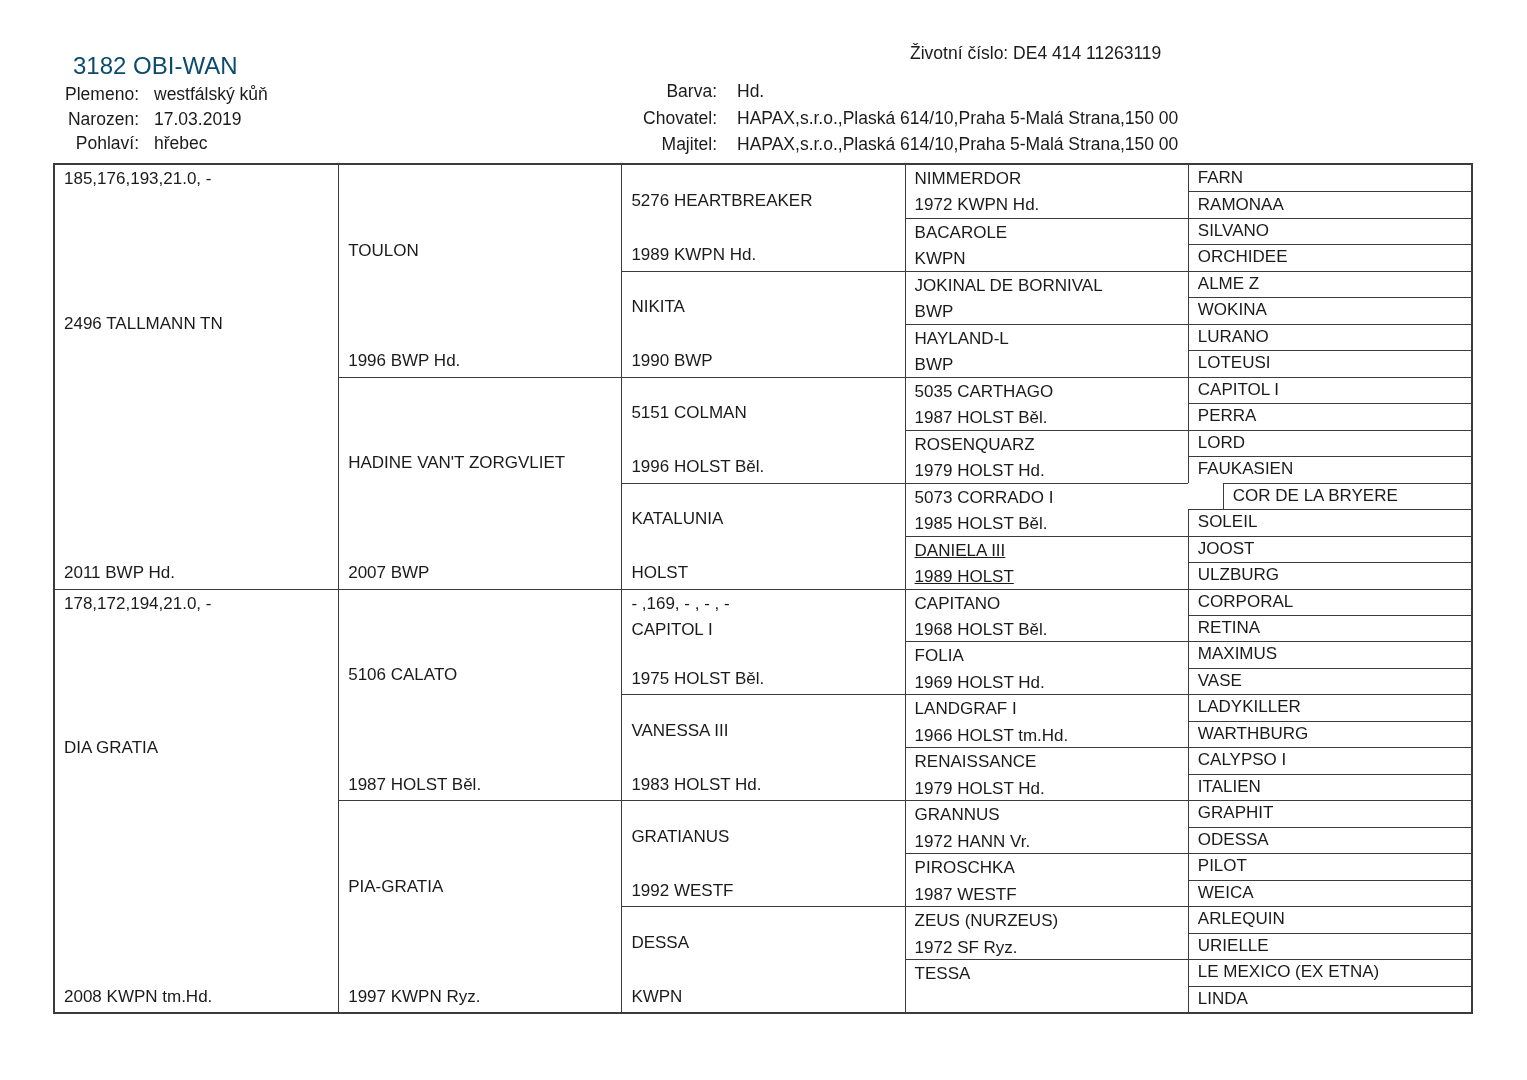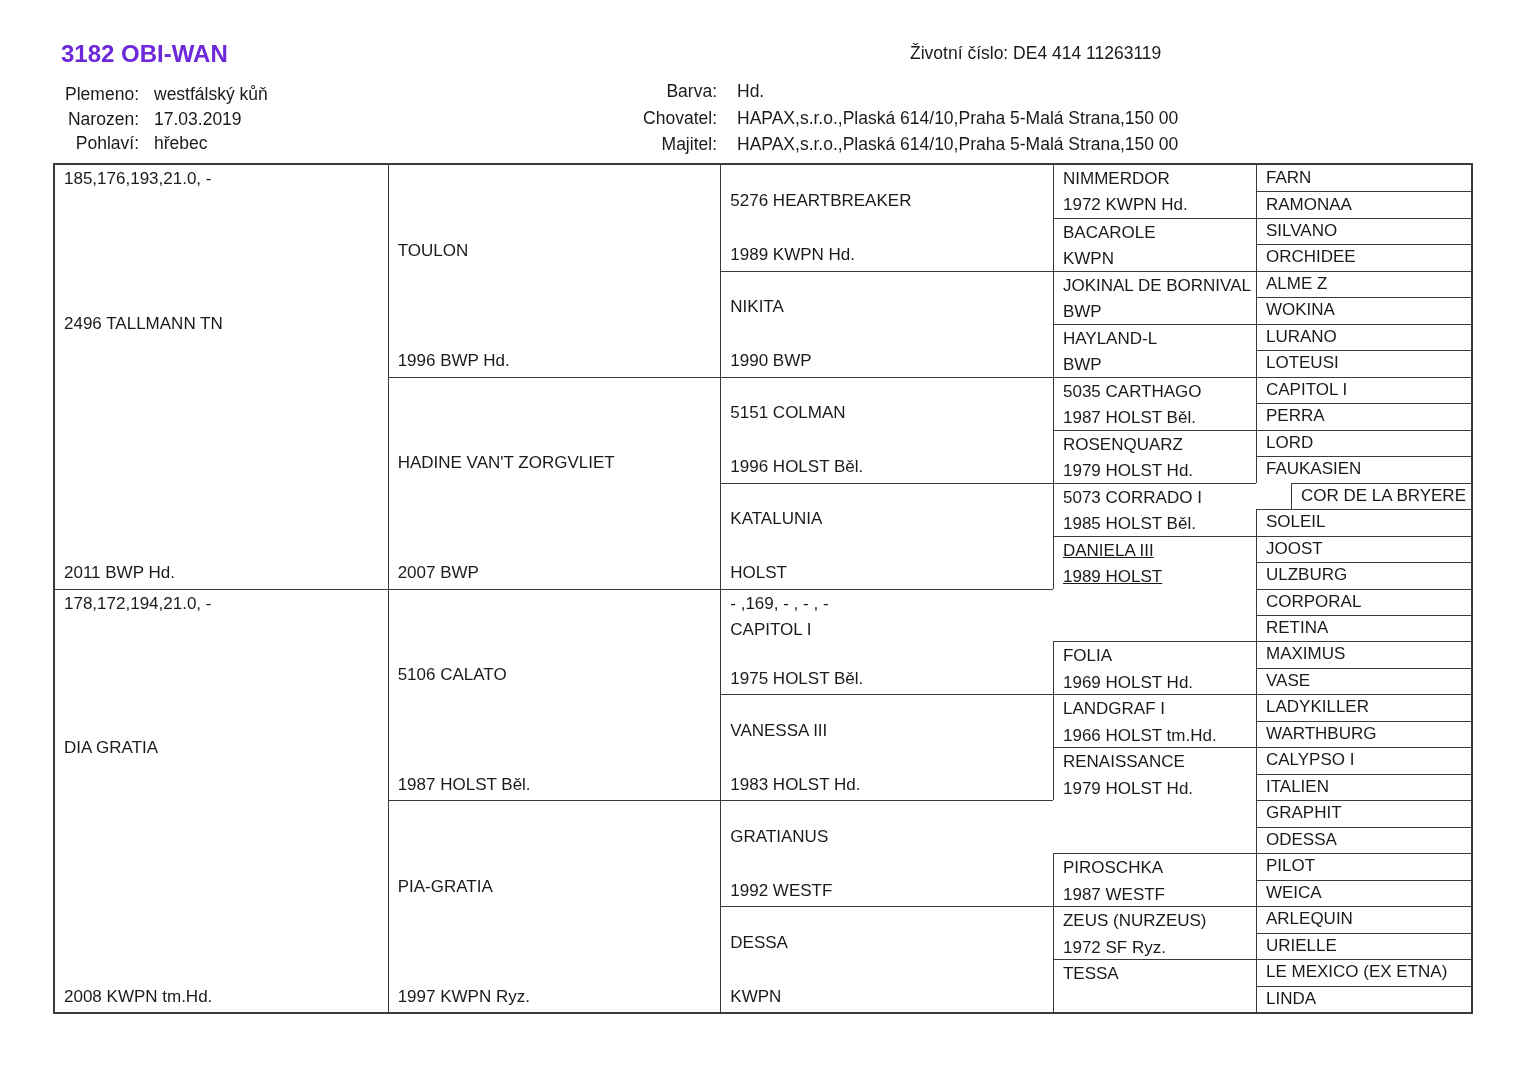--- a/index.html
+++ b/index.html
@@ -2,35 +2,35 @@
 <html><head>
 <meta charset="utf-8">
 <style>
   html,body{margin:0;padding:0;background:#ffffff;}
   body{width:1527px;height:1080px;overflow:hidden;
        font-family:"Liberation Sans",sans-serif;color:#1b1b1b;
        -webkit-font-smoothing:antialiased;}
   .page{position:relative;width:1527px;height:1080px;background:#ffffff;}
 
   
-  .title{position:absolute;left:61px;top:40px;margin:0;
-         font-size:24px;font-weight:700;color:#6d28d9;}
+  .title{position:absolute;left:61px;top:40px;margin:12px;
+         font-size:24px;font-weight:400;color:#0c4a6e;}
   .fields{display:grid;font-size:17.5px;line-height:21.5px;}
   .fields .lbl{text-align:right;white-space:nowrap;}
   .fields .val{white-space:nowrap;}
   .left-fields{position:absolute;left:55px;top:84px;
                grid-template-columns:84px auto;column-gap:15px;row-gap:3px;}
   .right-fields{position:absolute;left:600px;top:81px;
                 grid-template-columns:117px auto;column-gap:20px;row-gap:5px;}
   .life-number{position:absolute;left:910px;top:43px;font-size:17.5px;white-space:nowrap;}
 
   
   .pedigree{position:absolute;left:53px;top:163px;width:1420px;height:851px;
             box-sizing:border-box;border:2px solid #3b3b3b;
-            display:grid;grid-template-columns:repeat(3,1fr);
+            display:grid;grid-template-columns:repeat(5,1fr);
             grid-template-rows:repeat(32,1fr);
             font-size:17px;background:#fff;}
   .pcell{box-sizing:border-box;min-width:0;min-height:0;overflow:hidden;
          border-left:1px solid #3b3b3b;border-top:1px solid #3b3b3b;
          padding:1px 5px 2px 9px;}
   .pcell.c1{border-left:none;}
   .pcell.r1{border-top:none;}
   .meas,.name,.info,.info4{line-height:26.4px;white-space:nowrap;}
   .g1,.g2,.g3{display:flex;flex-direction:column;}
   .mid{flex:1;display:flex;align-items:center;min-height:0;}
@@ -180,32 +180,40 @@
         <div class="info4">1979 HOLST Hd.</div>
       </div>
       <div class="pcell g4" style="grid-area: 13 / 4 / span 2;">
         <div class="name">5073 CORRADO I</div>
         <div class="info4">1985 HOLST Běl.</div>
       </div>
       <div class="pcell g4" style="grid-area: 15 / 4 / span 2; text-decoration: underline;">
         <div class="name">DANIELA III</div>
         <div class="info4">1989 HOLST</div>
       </div>
+      <div class="pcell g4" style="grid-area: 17 / 4 / span 2;">
+        <div class="name">CAPITANO</div>
+        <div class="info4">1968 HOLST Běl.</div>
+      </div>
       <div class="pcell g4" style="grid-area: 19 / 4 / span 2;">
         <div class="name">FOLIA</div>
         <div class="info4">1969 HOLST Hd.</div>
       </div>
       <div class="pcell g4" style="grid-area: 21 / 4 / span 2;">
         <div class="name">LANDGRAF I</div>
         <div class="info4">1966 HOLST tm.Hd.</div>
       </div>
       <div class="pcell g4" style="grid-area: 23 / 4 / span 2;">
         <div class="name">RENAISSANCE</div>
         <div class="info4">1979 HOLST Hd.</div>
       </div>
+      <div class="pcell g4" style="grid-area: 25 / 4 / span 2;">
+        <div class="name">GRANNUS</div>
+        <div class="info4">1972 HANN Vr.</div>
+      </div>
       <div class="pcell g4" style="grid-area: 27 / 4 / span 2;">
         <div class="name">PIROSCHKA</div>
         <div class="info4">1987 WESTF</div>
       </div>
       <div class="pcell g4" style="grid-area: 29 / 4 / span 2;">
         <div class="name">ZEUS (NURZEUS)</div>
         <div class="info4">1972 SF Ryz.</div>
       </div>
       <div class="pcell g4" style="grid-area: 31 / 4 / span 2;">
         <div class="name">TESSA</div>

